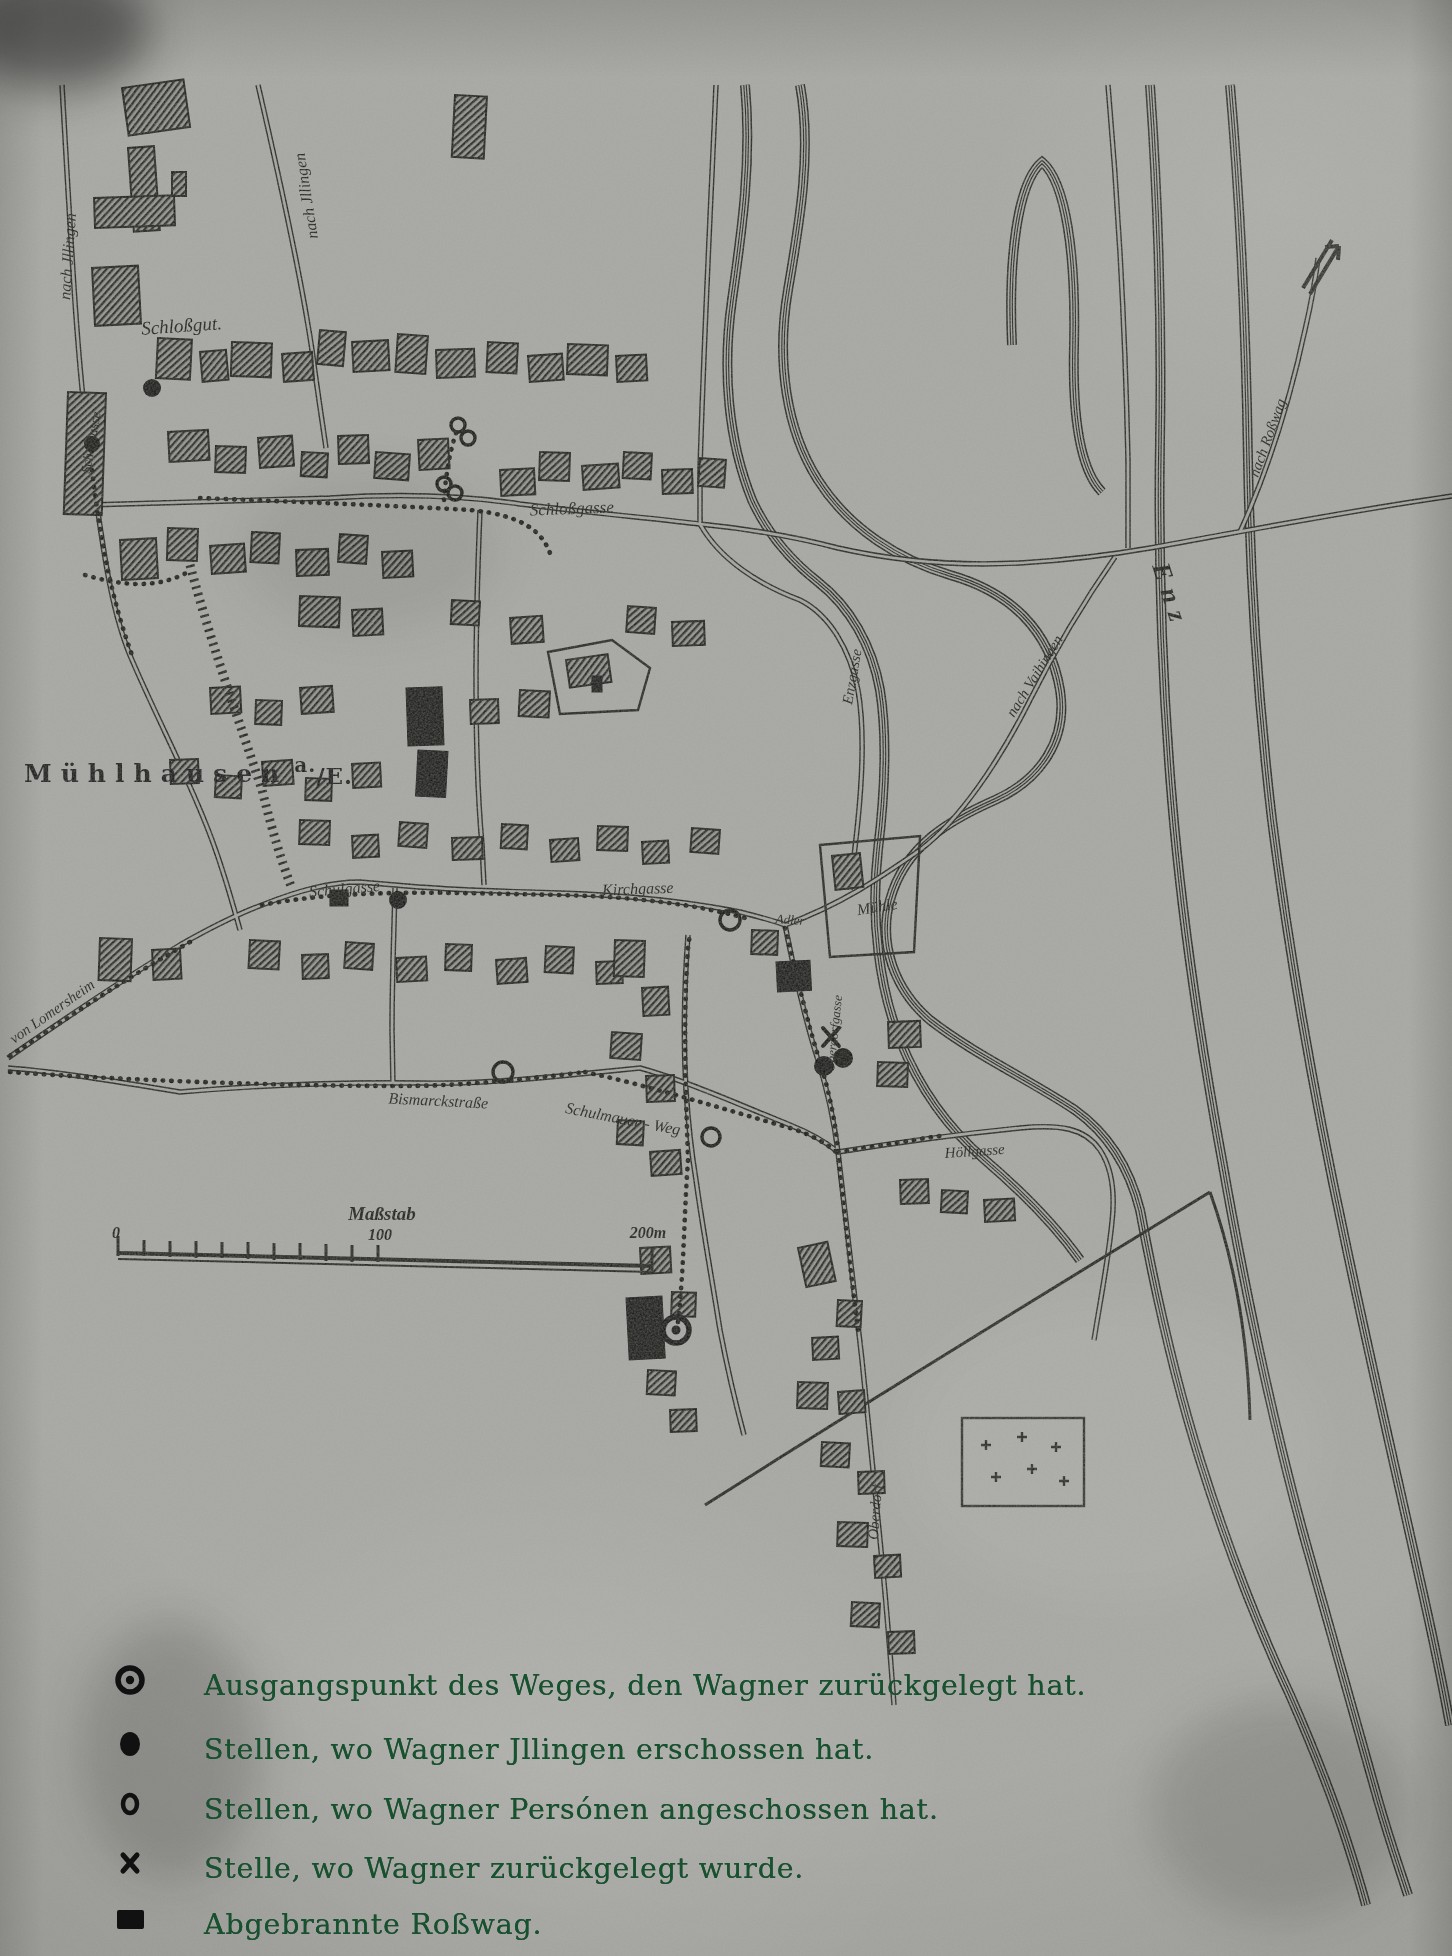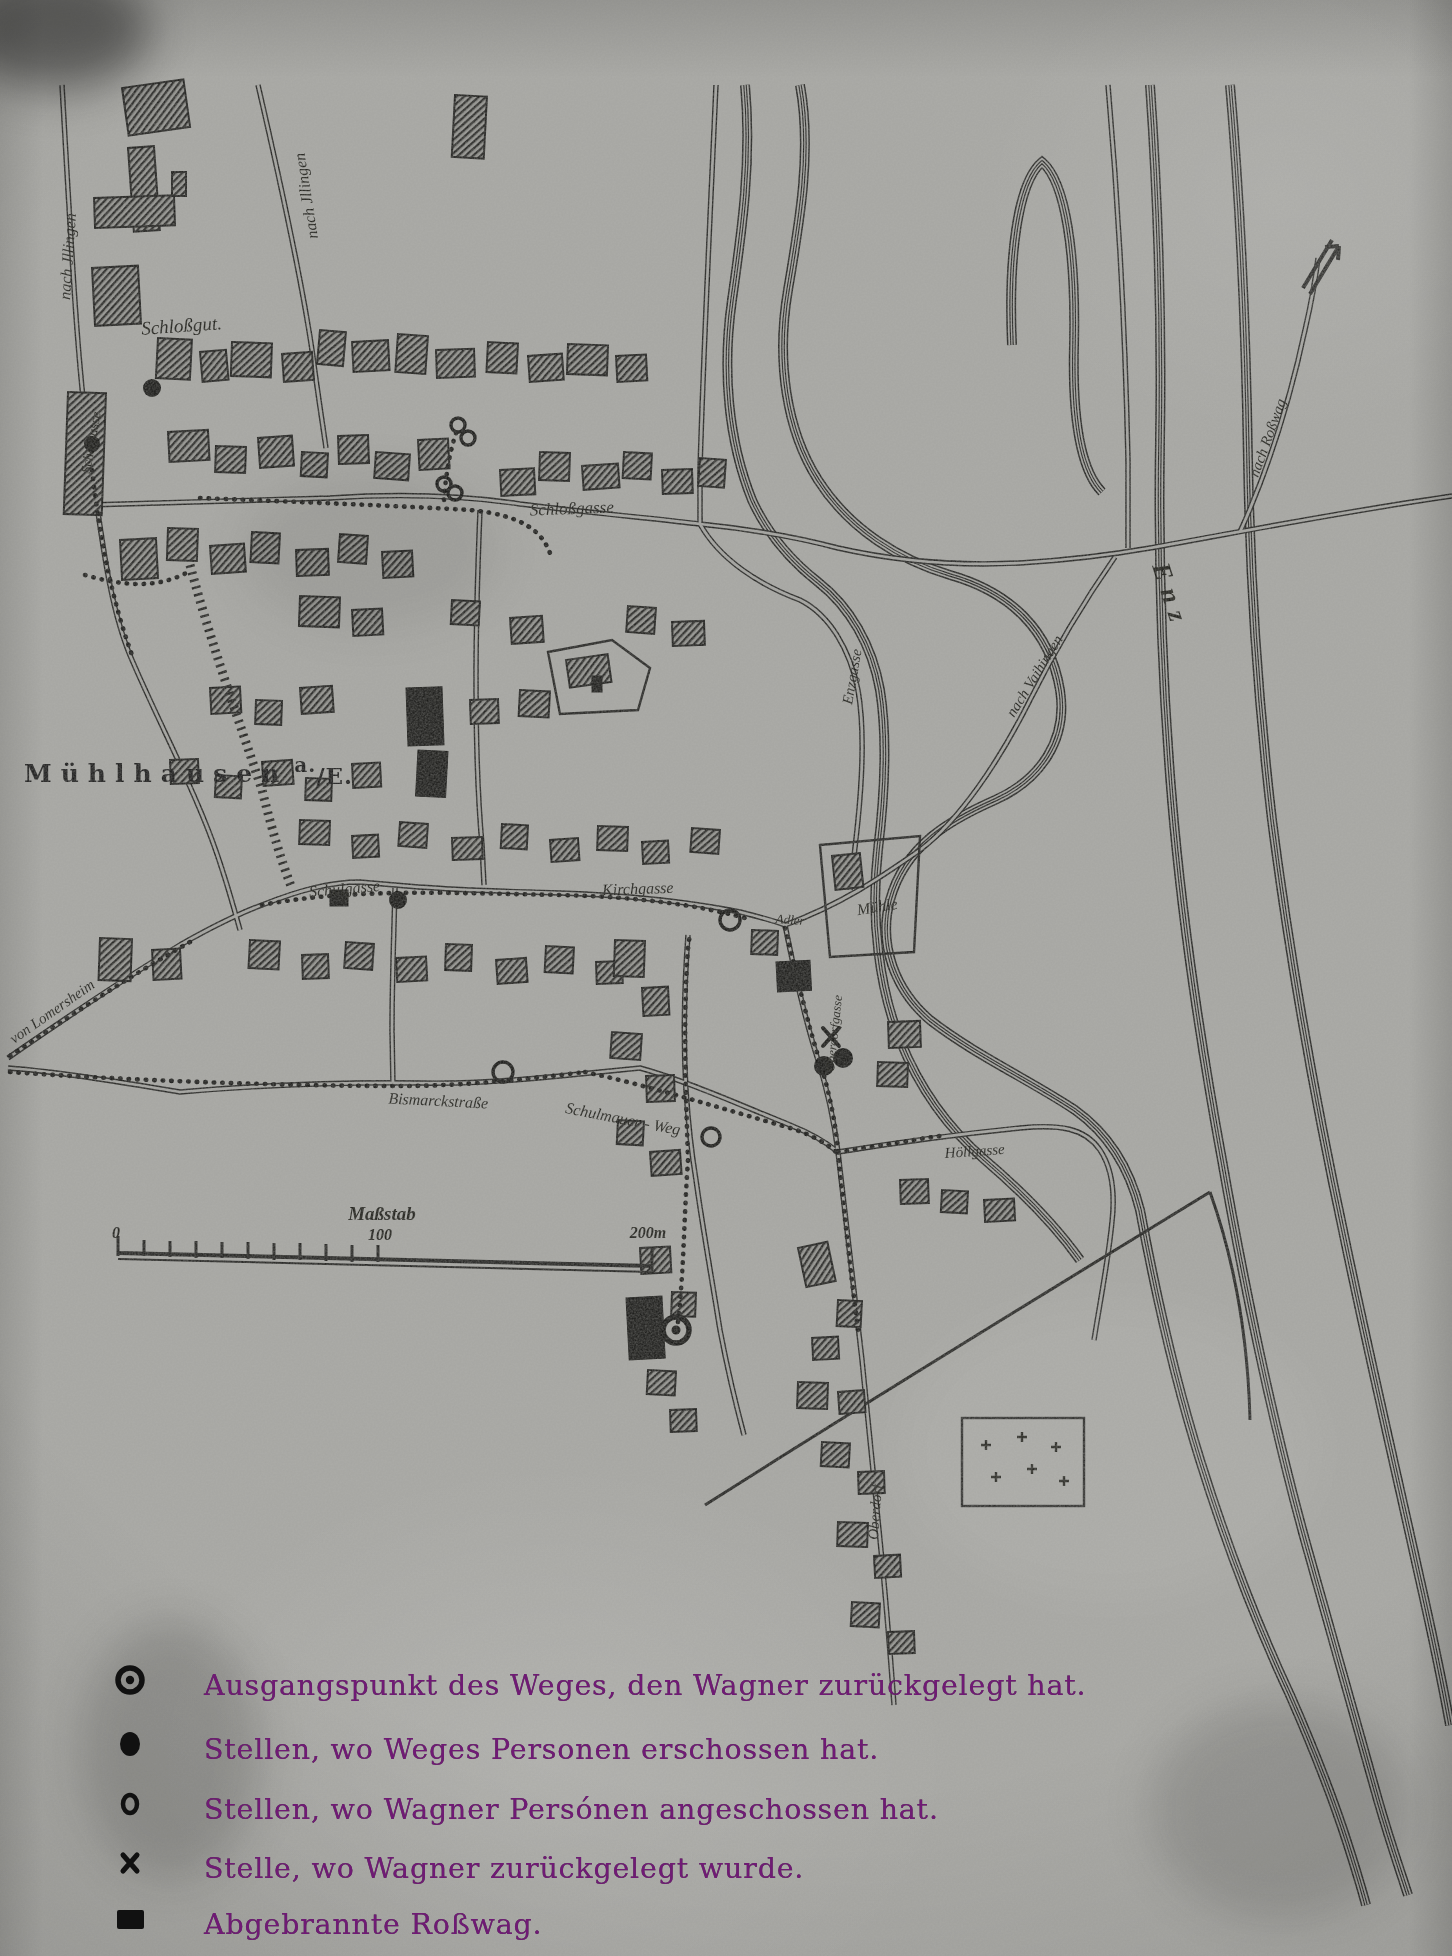--- a/index.html
+++ b/index.html
@@ -38,21 +38,21 @@
   .titleTxt{font-family:"DejaVu Serif",serif;font-weight:bold;fill:#111;}
   .dot{fill:#0f0f0d;}
   .odot{fill:none;stroke:#0f0f0d;stroke-width:3.4;}
   .xmark{stroke:#0f0f0d;stroke-width:4;stroke-linecap:round;}
   .cross{stroke:#15150f;stroke-width:2.4;}
 
   
   .legend{position:absolute;left:112px;width:1200px;}
   .lrow{position:absolute;display:flex;align-items:center;height:46px;}
   .lsym{width:92px;display:flex;justify-content:center;align-items:center;flex:none;}
-  .ltext{font-size:28.5px;color:#701a75;letter-spacing:0.8px;white-space:nowrap;
+  .ltext{font-size:28.5px;color:#14532d;letter-spacing:0.8px;white-space:nowrap;
          text-shadow:0 0 0.6px rgba(0,0,0,0.55);}
 </style>
 </head>
 <body>
 
 <div class="stage">
 
 <svg width="1452" height="1956" viewBox="0 0 1452 1956">
   <defs>
     <pattern id="hb" patternUnits="userSpaceOnUse" width="5" height="5" patternTransform="rotate(45)">
@@ -406,21 +406,21 @@
           </svg>
     </span>
     <span class="ltext">Ausgangspunkt des Weges, den Wagner zurückgelegt hat.</span>
   </div>
   <div class="lrow" style="top:1726px;">
     <span class="lsym">
       <svg width="36" height="36">
             <ellipse cx="18" cy="18" rx="10" ry="12" fill="#111"></ellipse>
           </svg>
     </span>
-    <span class="ltext">Stellen, wo Weges Personen erschossen hat.</span>
+    <span class="ltext">Stellen, wo Wagner Jllingen erschossen hat.</span>
   </div>
   <div class="lrow" style="top:1786px;justify-content:center;">
     <span class="lsym">
       <svg width="36" height="36">
             <ellipse cx="18" cy="18" rx="7" ry="9" fill="none" stroke="#111" stroke-width="4.5"></ellipse>
           </svg>
     </span>
     <span class="ltext">Stellen, wo Wagner Persónen angeschossen hat.</span>
   </div>
   <div class="lrow" style="top:1845px;">

